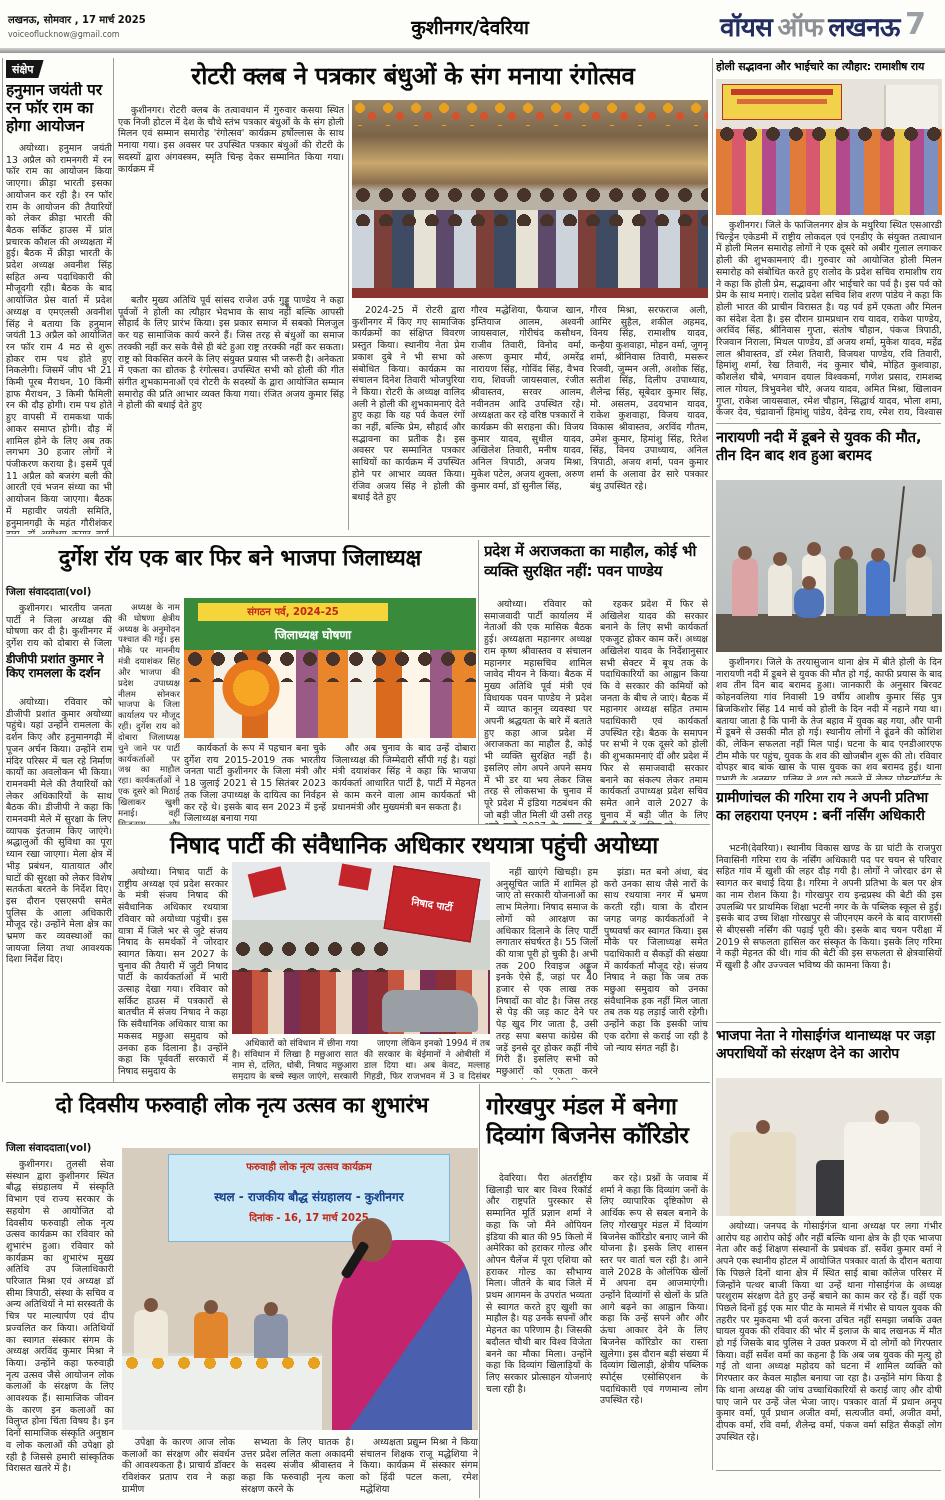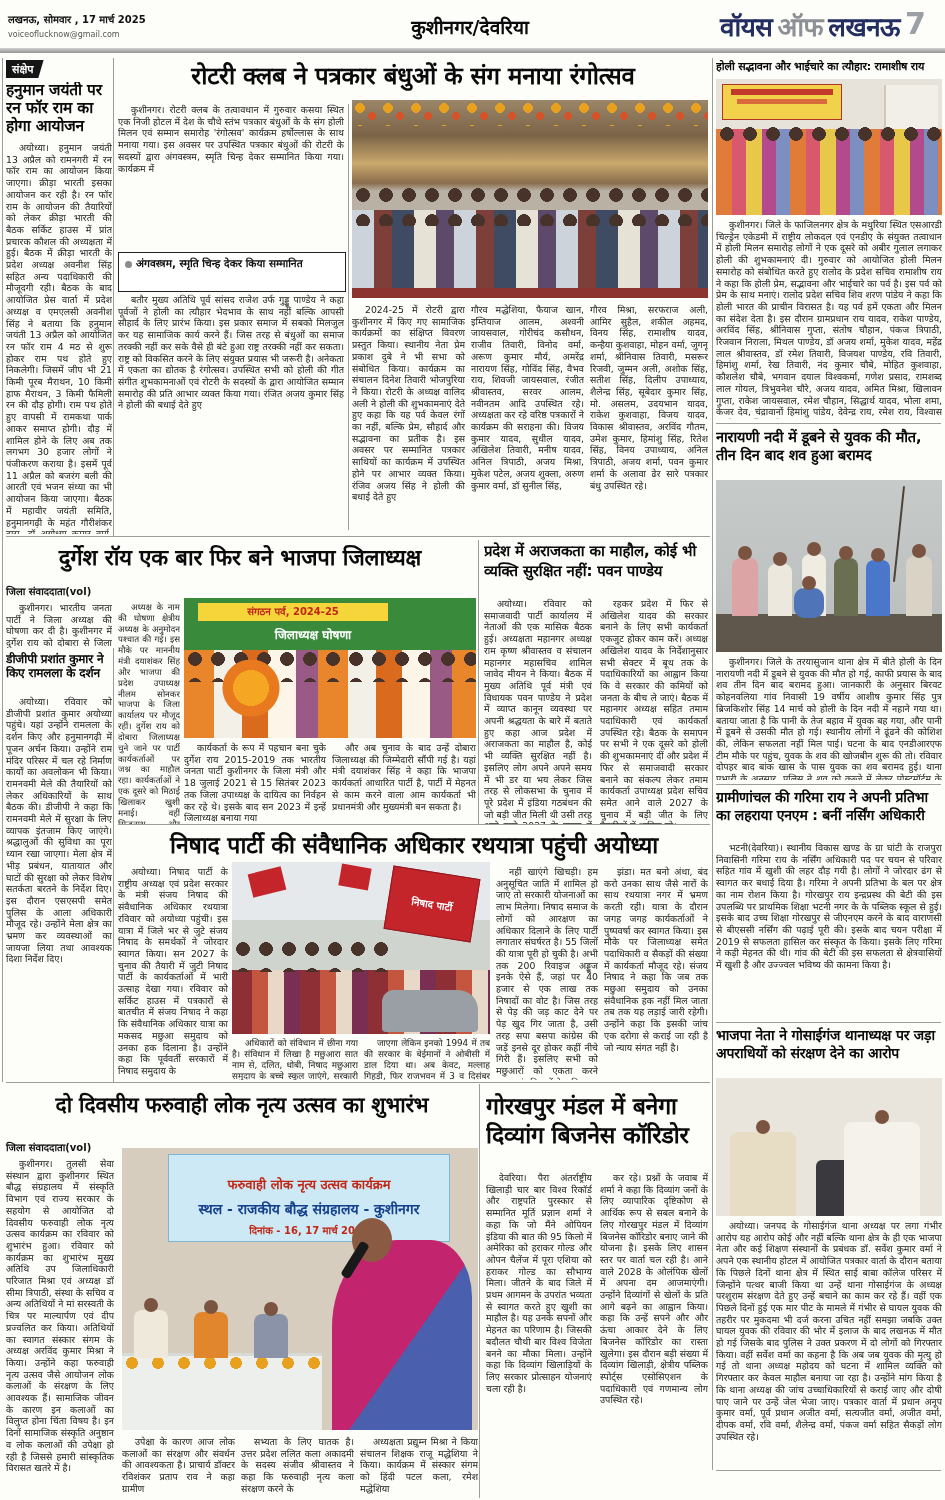--- a/index.html
+++ b/index.html
@@ -74,23 +74,20 @@
 
   <div class="photo" style="left:352px;top:100px;width:356px;height:198px;
        background:linear-gradient(180deg,#9b8668 0%,#7b6347 18%,#caa96d 32%,#8a6d4e 42%,#b9b2a4 46%,#b9b2a4 100%);">
     <div class="abs" style="left:0;top:0;width:356px;height:26px;background-image:radial-gradient(circle 5px at 8px 8px,#e8a11f 95%,transparent),radial-gradient(circle 4px at 20px 16px,#d4532b 95%,transparent);background-size:28px 22px;"></div>
     <div class="abs" style="left:0;bottom:10px;width:356px;height:78px;background:repeating-linear-gradient(90deg,#cdd3da 0 22px,#7d3f3a 22px 40px,#3f4b63 40px 62px,#e7e2d6 62px 84px,#5d4a6b 84px 102px);"></div>
     <div class="heads" style="left:0;top:84px;width:356px;height:42px;"></div>
     <div class="abs" style="left:0;bottom:0;width:356px;height:10px;background:#8c3430;"></div>
   </div>
 
   <div class="abs bt" style="left:118px;top:104px;width:226px;height:144px;">कुशीनगर। रोटरी क्लब के तत्वावधान में गुरुवार कसया स्थित एक निजी होटल में देश के चौथे स्तंभ पत्रकार बंधुओं के के संग होली मिलन एवं सम्मान समारोह 'रंगोत्सव' कार्यक्रम हर्षोल्लास के साथ मनाया गया। इस अवसर पर उपस्थित पत्रकार बंधुओं की रोटरी के सदस्यों द्वारा अंगवस्त्रम, स्मृति चिन्ह देकर सम्मानित किया गया। कार्यक्रम में</div>
-  <div class="abs quotebox" style="left:118px;top:252px;width:214px;height:30px;">
-    <span class="qdot"></span><span>अंगवस्त्रम, स्मृति चिन्ह देकर किया सम्मानित</span>
-  </div>
   <div class="abs bt" style="left:118px;top:294px;width:226px;height:238px;">बतौर मुख्य अतिथि पूर्व सांसद राजेश उर्फ गुड्डू पाण्डेय ने कहा पूर्वजों ने होली का त्यौहार भेदभाव के साथ नहीं बल्कि आपसी सौहार्द के लिए प्रारंभ किया। इस प्रकार समाज में सबको मिलजुल कर यह सामाजिक कार्य करने हैं। जिस तरह से बंधुओं का समाज तरक्की नहीं कर सके वैसे ही बंटे हुआ राष्ट्र तरक्की नहीं कर सकता। राष्ट्र को विकसित करने के लिए संयुक्त प्रयास भी जरूरी है। अनेकता में एकता का द्योतक है रंगोत्सव। उपस्थित सभी को होली की गीत संगीत शुभकामनाओं एवं रोटरी के सदस्यों के द्वारा आयोजित सम्मान समारोह की प्रति आभार व्यक्त किया गया। रंजित अजय कुमार सिंह ने होली की बधाई देते हुए</div>
   <div class="abs bt" style="left:352px;top:304px;width:113px;height:228px;">2024-25 में रोटरी द्वारा कुशीनगर में किए गए सामाजिक कार्यक्रमों का संक्षिप्त विवरण प्रस्तुत किया। स्थानीय नेता प्रेम प्रकाश दुबे ने भी सभा को संबोधित किया। कार्यक्रम का संचालन दिनेश तिवारी भोजपुरिया ने किया। रोटरी के अध्यक्ष वालिद अली ने होली की शुभकामनाएं देते हुए कहा कि यह पर्व केवल रंगों का नहीं, बल्कि प्रेम, सौहार्द और सद्भावना का प्रतीक है। इस अवसर पर सम्मानित पत्रकार साथियों का कार्यक्रम में उपस्थित होने पर आभार व्यक्त किया। रंजिव अजय सिंह ने होली की बधाई देते हुए</div>
   <div class="abs bt names" style="left:471px;top:304px;width:113px;height:228px;">गौरव मद्धेशिया, फैयाज खान, इम्तियाज आलम, अश्वनी जायसवाल, गोरीचंद कसौधन, राजीव तिवारी, विनोद वर्मा, अरूण कुमार मौर्य, अमरेंद्र नारायण सिंह, गोविंद सिंह, वैभव राय, शिवजी जायसवाल, रंजीत श्रीवास्तव, सरवर आलम, नवीनतम आदि उपस्थित रहे। अध्यक्षता कर रहे वरिष्ठ पत्रकारों ने कार्यक्रम की सराहना की। विजय कुमार यादव, सुधील यादव, अखिलेश तिवारी, मनीष यादव, अनिल त्रिपाठी, अजय मिश्रा, मुकेश पटेल, अजय शुक्ला, अरुण कुमार वर्मा, डॉ सुनील सिंह,</div>
   <div class="abs bt names" style="left:590px;top:304px;width:118px;height:228px;">गौरव मिश्रा, सरफराज अली, आमिर सुहैल, शकील अहमद, विनय सिंह, रामाशीष यादव, कन्हैया कुशवाहा, मोहन वर्मा, जुगनू शर्मा, श्रीनिवास तिवारी, मसरूर रिजवी, जुम्मन अली, अशोक सिंह, सतीश सिंह, दिलीप उपाध्याय, शैलेन्द्र सिंह, सूबेदार कुमार सिंह, मो. असलम, उदयभान यादव, राकेश कुशवाहा, विजय यादव, विकास श्रीवास्तव, अरविंद गौतम, उमेश कुमार, हिमांशु सिंह, रितेश सिंह, विनय उपाध्याय, अनिल त्रिपाठी, अजय शर्मा, पवन कुमार शर्मा के अलावा ढेर सारे पत्रकार बंधु उपस्थित रहे।</div>
 
   <div class="abs hl nowrap" style="left:716px;top:58px;width:226px;height:18px;font-size:11px;">होली सद्भावना और भाईचारे का त्यौहार: रामाशीष राय</div>
   <div class="photo" style="left:716px;top:79px;width:226px;height:136px;background:#e8e3da;">
     <div class="abs" style="left:6px;top:5px;width:118px;height:34px;background:#f3d24b;border:1px solid #b23327;">
       <div style="height:6px;margin:4px 8px 0;background:#c33a2c;"></div>
       <div style="height:5px;margin:4px 14px 0;background:#d96a3a;"></div>
@@ -163,22 +160,22 @@
   <div class="abs bt" style="left:364px;top:1038px;width:126px;height:42px;font-size:8.8px;">जाएगा लेकिन इनको 1994 में तब की सरकार के बेईमानों ने ओबीसी में डाल दिया था। अब केवट, मल्लाह गिहड़ी, फिर राजभवन में 3 व दिसंबर 2016 को भी केवट मल्लाह अब नहीं रह पिछड़ी</div>
   <div class="abs bt" style="left:496px;top:866px;width:102px;height:214px;">नहीं खाएंगे खिचड़ी। हम अनुसूचित जाति में शामिल हो जाएं तो सरकारी योजनाओं का लाभ मिलेगा। निषाद समाज के लोगों को आरक्षण का अधिकार दिलाने के लिए पार्टी लगातार संघर्षरत है। 55 जिलों की यात्रा पूरी हो चुकी है। अभी तक 200 रिवाइज अड्डूज इनके ऐसे हैं, जहां पर 40 हजार से एक लाख तक निषादों का वोट है। जिस तरह से पेड़ की जड़ काट देने पर पेड़ खुद गिर जाता है, उसी तरह सपा बसपा कांग्रेस की जड़ें इनसे दूर होकर कहीं नीचे गिरी हैं। इसलिए सभी को मछुआरों को एकता करने अपना हूं। निषादों के प्रति</div>
   <div class="abs bt" style="left:604px;top:866px;width:104px;height:214px;">झंडा। मत बनो अंधा, बंद करो उनका साथ जैसे नारों के साथ रथयात्रा नगर में भ्रमण करती रही। यात्रा के दौरान जगह जगह कार्यकर्ताओं ने पुष्पवर्षा कर स्वागत किया। इस मौके पर जिलाध्यक्ष समेत पदाधिकारी व सैकड़ों की संख्या में कार्यकर्ता मौजूद रहे। संजय निषाद ने कहा कि जब तक मछुआ समुदाय को उनका संवैधानिक हक नहीं मिल जाता तब तक यह लड़ाई जारी रहेगी। उन्होंने कहा कि इसकी जांच एक दरोगा से कराई जा रही है जो न्याय संगत नहीं है।</div>
 
   <div class="abs hl center nowrap" style="left:6px;top:1090px;width:472px;height:44px;font-size:21px;">दो दिवसीय फरुवाही लोक नृत्य उत्सव का शुभारंभ</div>
   <div class="abs byline" style="left:6px;top:1140px;width:140px;">जिला संवाददाता(vol)</div>
   <div class="abs bt" style="left:6px;top:1158px;width:108px;height:338px;">कुशीनगर। तुलसी सेवा संस्थान द्वारा कुशीनगर स्थित बौद्ध संग्रहालय में संस्कृति विभाग एवं राज्य सरकार के सहयोग से आयोजित दो दिवसीय फरुवाही लोक नृत्य उत्सव कार्यक्रम का रविवार को शुभारंभ हुआ। रविवार को कार्यक्रम का शुभारंभ मुख्य अतिथि उप जिलाधिकारी परिजात मिश्रा एवं अध्यक्ष डॉ सीमा त्रिपाठी, संस्था के सचिव व अन्य अतिथियों ने मां सरस्वती के चित्र पर माल्यार्पण एवं दीप प्रज्वलित कर किया। अतिथियों का स्वागत संस्कार संगम के अध्यक्ष अरविंद कुमार मिश्रा ने किया। उन्होंने कहा फरुवाही नृत्य उत्सव जैसे आयोजन लोक कलाओं के संरक्षण के लिए आवश्यक हैं। सामाजिक जीवन के कारण इन कलाओं का विलुप्त होना चिंता विषय है। इन दिनों सामाजिक संस्कृति अनुष्ठान व लोक कलाओं की उपेक्षा हो रही है जिससे हमारी सांस्कृतिक विरासत खतरे में है।</div>
 
   <div class="photo" style="left:122px;top:1148px;width:356px;height:282px;background:#d6cdbf;">
     <div class="abs" style="left:46px;top:6px;width:280px;height:86px;background:#cde9f5;border:1px solid #7fb5d0;">
-      <div class="bannertext" style="margin-top:20px;color:#c22716;font-size:13px;">फरुवाही लोक नृत्य उत्सव कार्यक्रम</div>
-      <div class="bannertext" style="margin-top:6px;color:#14408c;font-size:14px;">स्थल - राजकीय बौद्ध संग्रहालय - कुशीनगर</div>
+      <div class="bannertext" style="margin-top:4px;color:#c22716;font-size:10px;">फरुवाही लोक नृत्य उत्सव कार्यक्रम</div>
+      <div class="bannertext" style="margin-top:15px;color:#14408c;font-size:12px;">स्थल - राजकीय बौद्ध संग्रहालय - कुशीनगर</div>
       <div class="bannertext" style="margin-top:5px;color:#c22716;font-size:10px;">दिनांक - 16, 17 मार्च 2025</div>
     </div>
     <div class="abs" style="left:0;bottom:0;width:200px;height:74px;background:#edefec;border-top:3px solid #d8dad5;">
       <div class="abs" style="left:0;top:-2px;width:200px;height:18px;background-image:radial-gradient(circle 6px at 10px 9px,#e8a11f 95%,transparent);background-size:26px 18px;"></div>
     </div>
     <div class="fig" style="left:12px;bottom:72px;width:34px;height:48px;background:#efe9dc;"></div>
     <div class="fig" style="left:72px;bottom:72px;width:34px;height:46px;background:#e2862e;"></div>
     <div class="fig" style="left:132px;bottom:72px;width:34px;height:44px;background:#8a93a8;"></div>
     <div class="abs" style="right:6px;bottom:0;width:140px;height:190px;background:linear-gradient(125deg,#c2246e 0 55%,#4a5fae 55% 100%);border-radius:46% 30% 0 0;"></div>
     <div class="abs" style="right:86px;bottom:168px;width:40px;height:44px;border-radius:50%;background:#8a5a42;"></div>

